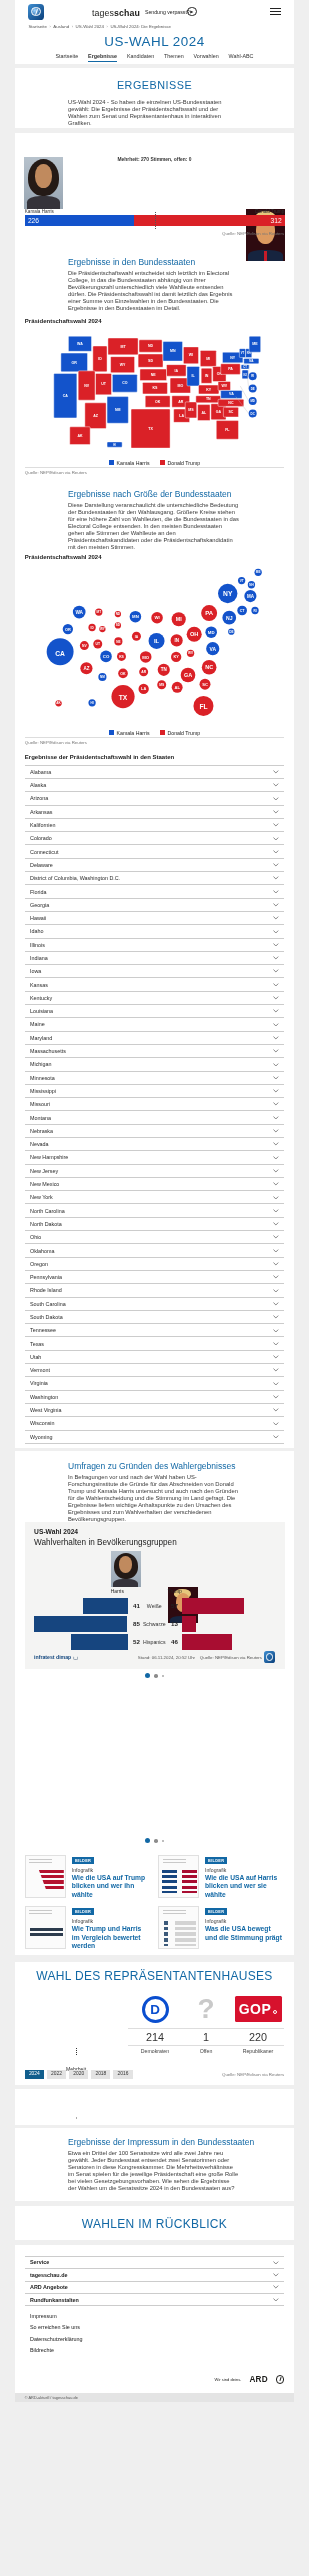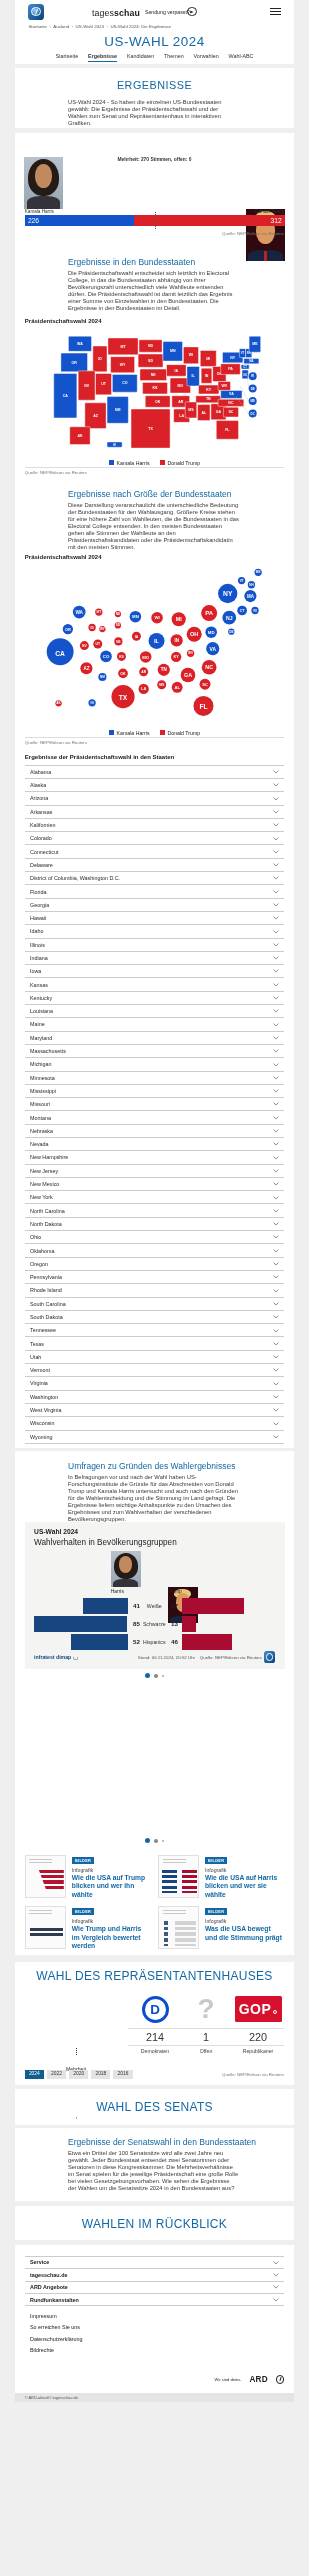--- a/index.html
+++ b/index.html
@@ -890,26 +890,25 @@
       <span class="chip active">2024</span>
       <span class="chip">2022</span>
       <span class="chip">2020</span>
       <span class="chip">2018</span>
       <span class="chip">2016</span>
     </div>
   <div class="a source" id="src-house">Quelle: NEP/Edison via Reuters</div>
 </div>
 
 <div class="card" id="c-senate">
-  <div class="a h-section" id="senate-h">WAHL DES SENATS</div>
   <div class="a" id="stray"></div>
 </div>
 
 <div class="card" id="c-senres">
-  <div class="a h-sub" id="senres-h">Ergebnisse der Senatswahl in den Bundesstaaten</div>
+  <div class="a h-sub" id="senres-h">Ergebnisse der Impressum in den Bundesstaaten</div>
   <div class="a para" id="senres-p">Etwa ein Drittel der 100 Senatssitze wird alle zwei Jahre neu gewählt. Jeder Bundesstaat entsendet zwei Senatorinnen oder Senatoren in diese Kongresskammer. Die Mehrheitsverhältnisse im Senat spielen für die jeweilige Präsidentschaft eine große Rolle bei vielen Gesetzgebungsvorhaben. Wie sehen die Ergebnisse der Wahlen um die Senatssitze 2024 in den Bundesstaaten aus?</div>
 </div>
 
 <div class="card" id="c-review">
   <div class="a h-section" id="review-h">WAHLEN IM RÜCKBLICK</div>
 </div>
 
 <div class="card" id="c-footer">
   <div class="a" id="f-acc">
       <div class="f-row">

